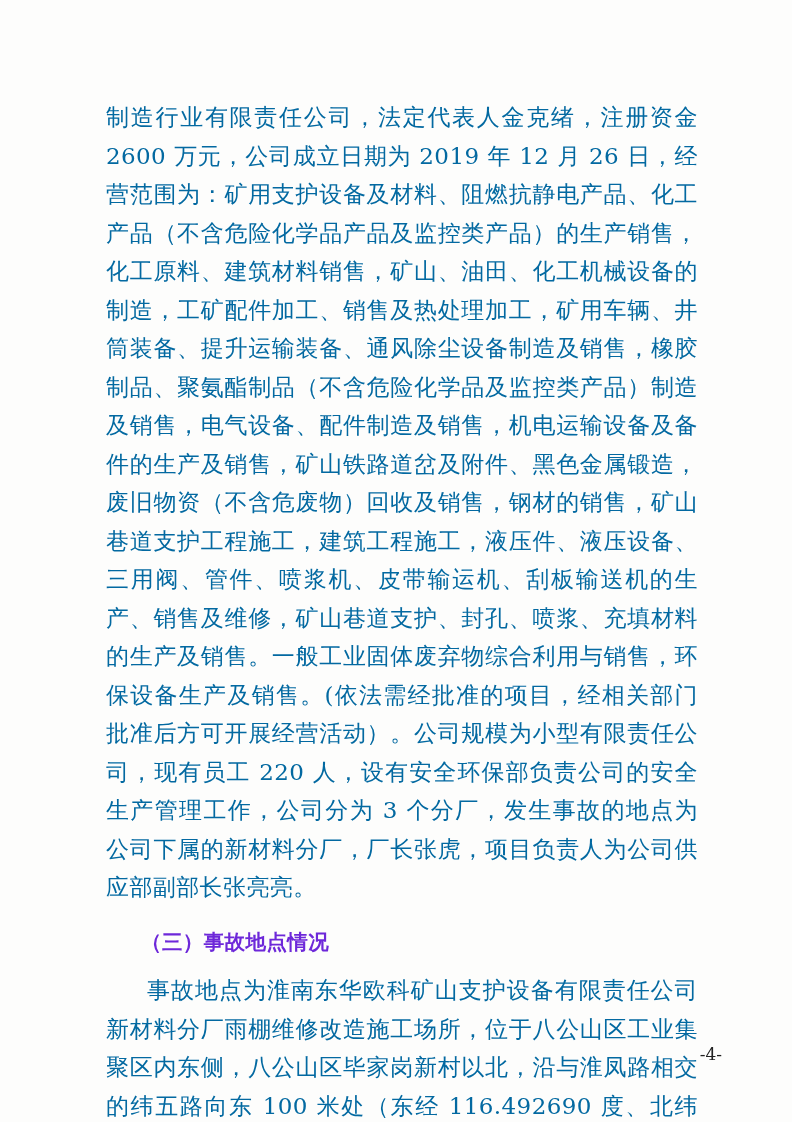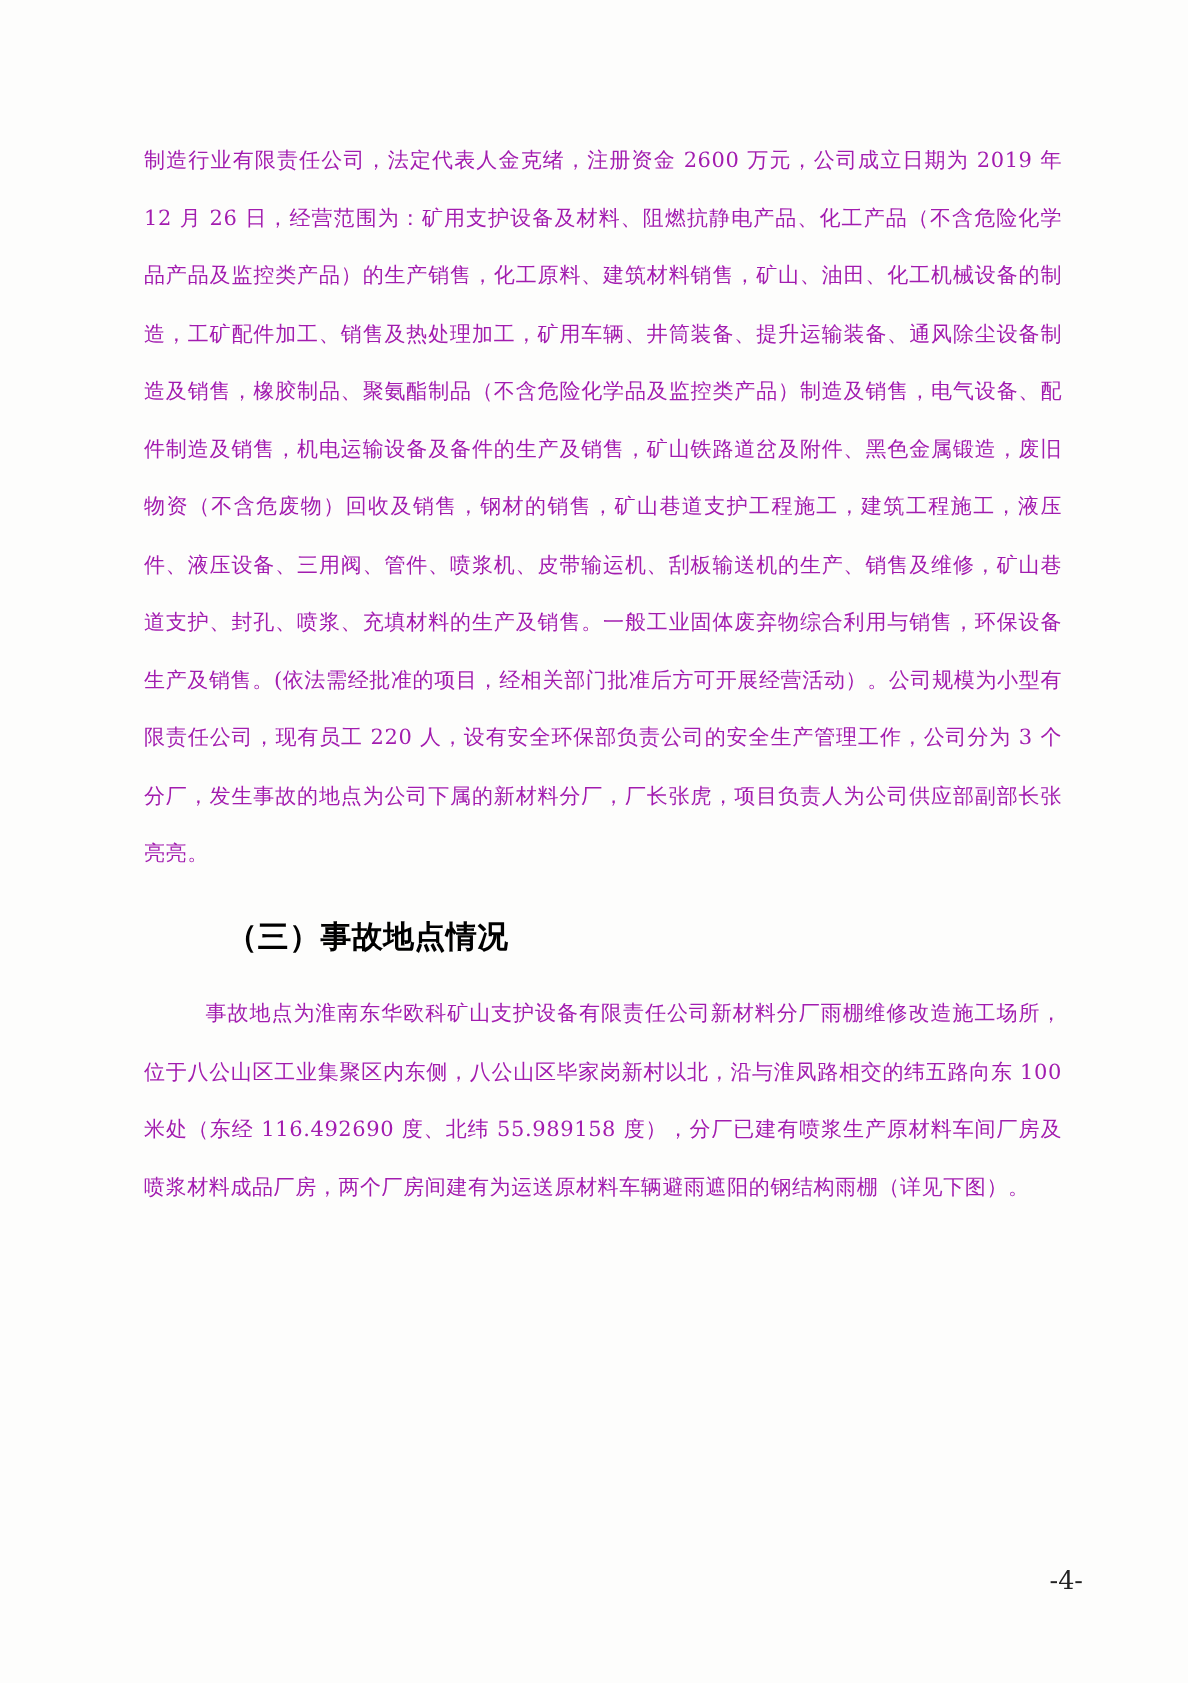--- a/index.html
+++ b/index.html
@@ -23,42 +23,42 @@
     height: 1122px;
     background: #fdfdfc;
   }
   .content {
     position: absolute;
     left: 96px;
     top: 88px;
     width: 612px;
   }
   p.para {
-    margin: 0;
-    font-size: 14px;
+    margin: 10px;
+    font-size: 23px;
     line-height: 38.5px;
     letter-spacing: 0.4px;
     text-align: justify;
     text-justify: inter-ideograph;
-    color: #a21caf;
+    color: #0369a1;
   }
   p.continued {
     text-indent: 0;
   }
   p.indent2 {
     text-indent: 41px;
   }
   p.heading {
-    margin: 14px;
+    margin: 4px;
     font-size: 20.5px;
     line-height: 38.5px;
     letter-spacing: 0.4px;
     text-indent: 41px;
     font-weight: 700;
-    color: #000000;
+    color: #6d28d9;
   }
   .page-number {
     position: absolute;
     right: 70px;
     bottom: 58px;
     font-size: 17px;
     color: #222;
     font-family: "DejaVu Serif", "Liberation Serif", serif;
   }
   .spacer-sm { height: 2px; }

